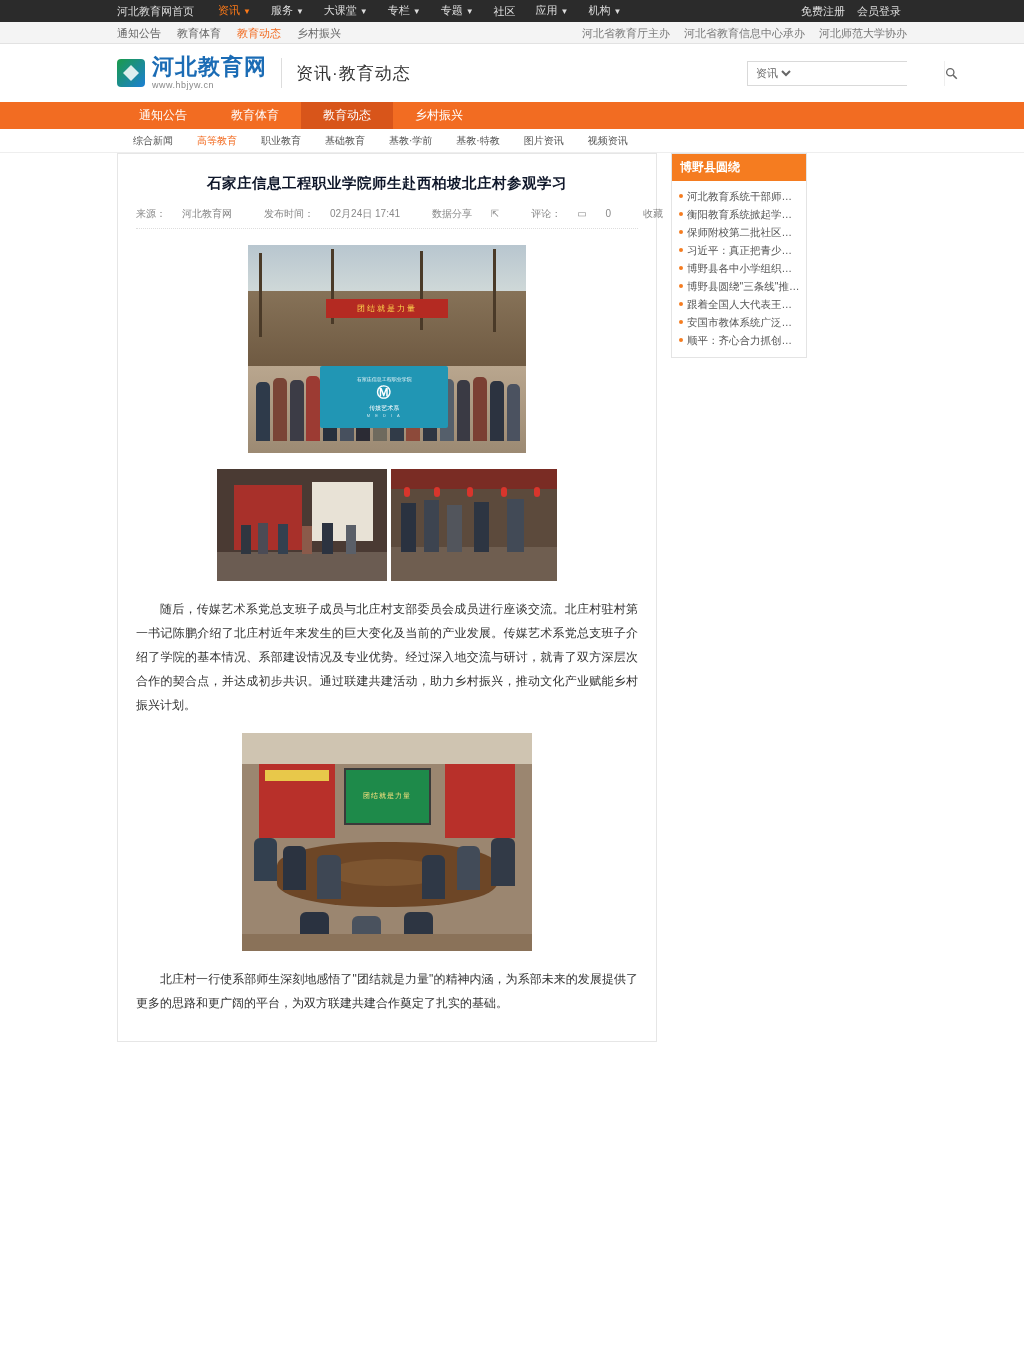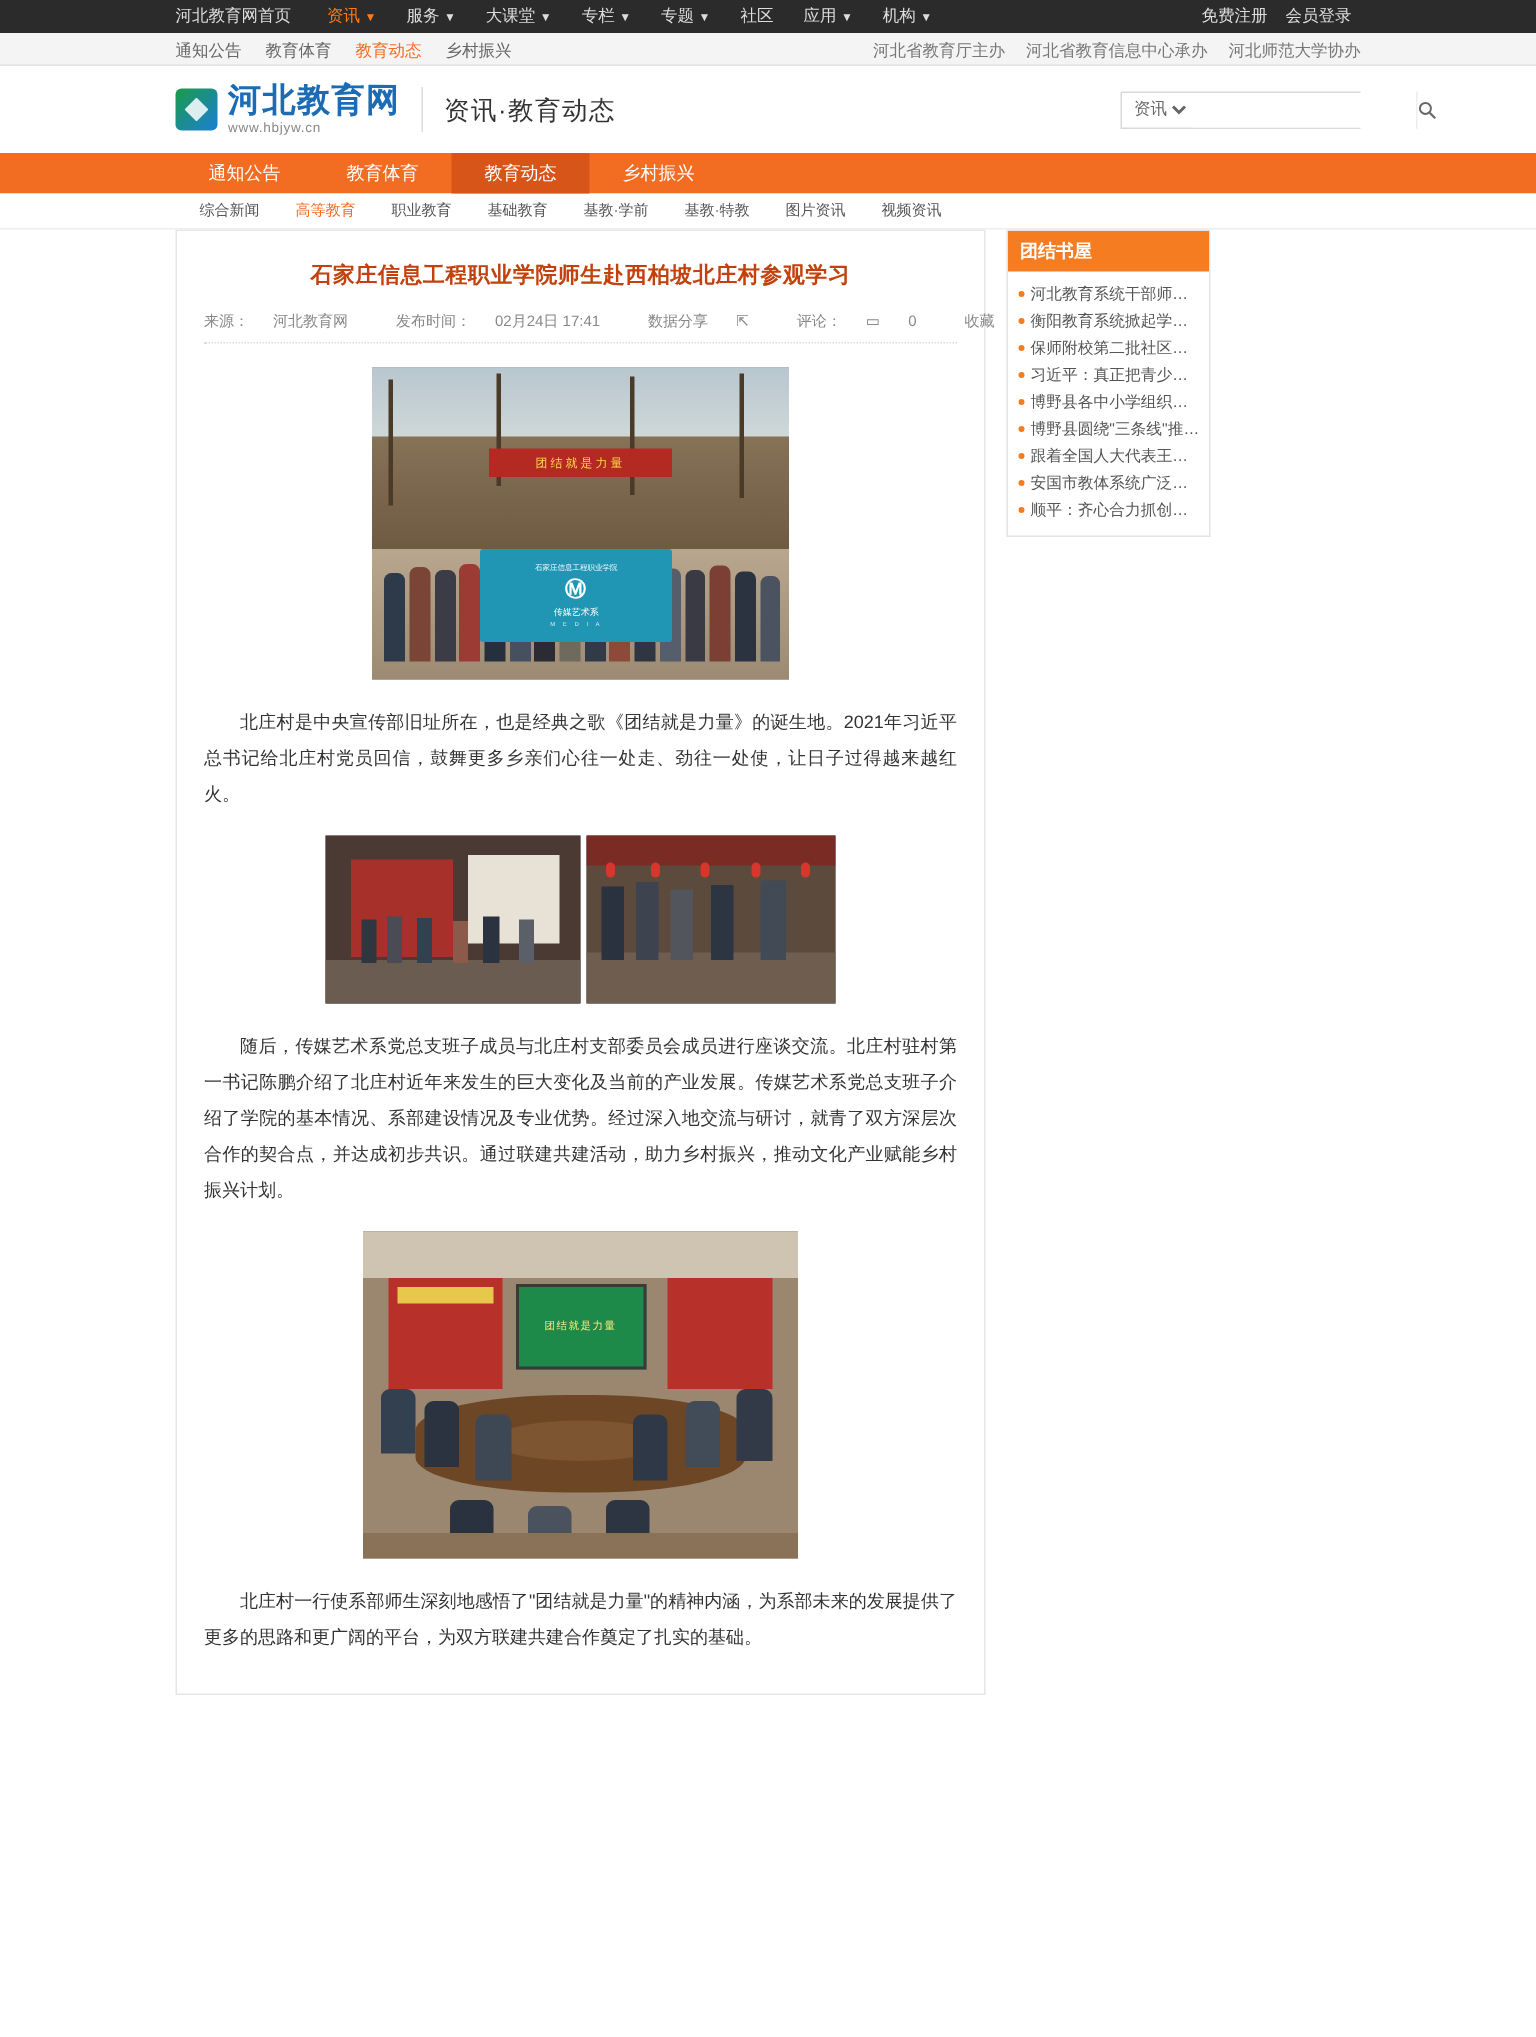--- a/index.html
+++ b/index.html
@@ -100,21 +100,21 @@
   .crumb span { margin: 0 3px; }
   .crumb a { color: #999; text-decoration: none; }
 
   
   .wrap { width: 790px; margin: 0 auto; display: flex; align-items: flex-start; padding-bottom: 20px; }
   .main { width: 540px; border: 1px solid #e6e6e6; background: #fff; padding: 14px 18px 20px; }
   .side { width: 136px; margin-left: 14px; }
 
   
   .art-title {
-    text-align: center; font-size: 14.5px; font-weight: bold; color: #c2410c;
+    text-align: center; font-size: 14.5px; font-weight: bold; color: #0f172a;
     padding: 6px 0 14px; letter-spacing: .5px;
   }
   .art-meta {
     display: flex; align-items: center; font-size: 10px; color: #888;
     border-bottom: 1px dotted #ddd; padding-bottom: 7px; margin-bottom: 12px;
   }
   .art-meta span { margin-right: 16px; white-space: nowrap; }
   .art-meta .tail { margin-left: auto; display: flex; align-items: center; margin-right: 0; }
   .fontbtn {
     display: inline-block; border: 1px solid #ccc; width: 13px; height: 13px; line-height: 11px;
@@ -311,21 +311,20 @@
           <div class="pp" style="left:93%;width:5%;height:52%;background:#4b5260;"></div>
         </div>
         <div class="banner" style="left:26%;top:58%;width:46%;height:30%;flex-direction:column;">
           <div style="font-size:5px;opacity:.95;">石家庄信息工程职业学院</div>
           <div style="font-size:14px;font-weight:bold;margin:2px 0;letter-spacing:1px;">Ⓜ</div>
           <div style="font-size:6px;">传媒艺术系</div>
           <div style="font-size:4px;letter-spacing:2px;opacity:.8;">M E D I A</div>
         </div>
       </div>
 
-      <p class="art-p">北庄村是中央宣传部旧址所在，也是经典之歌《团结就是力量》的诞生地。2021年习近平总书记给北庄村党员回信，鼓舞更多乡亲们心往一处走、劲往一处使，让日子过得越来越红火。</p>
 
       <div class="photo-row">
         <div class="ph ph2 photo-2a">
           <div style="position:absolute;inset:0;background:#4a3a33;"></div>
           <div class="redwall" style="left:10%;top:14%;width:40%;height:58%;background:#a8302a;"></div>
           <div style="position:absolute;left:56%;top:12%;width:36%;height:52%;background:#e8e2d6;"></div>
           <div style="position:absolute;left:0;bottom:0;width:100%;height:26%;background:#6b5c52;"></div>
           <div style="position:absolute;left:14%;bottom:24%;width:6%;height:26%;background:#2f3640;"></div>
           <div style="position:absolute;left:24%;bottom:24%;width:6%;height:28%;background:#4b4b55;"></div>
           <div style="position:absolute;left:36%;bottom:24%;width:6%;height:27%;background:#33404f;"></div>
@@ -372,21 +371,21 @@
         <div style="position:absolute;left:56%;bottom:2%;width:10%;height:16%;background:#2d3542;border-radius:6px 6px 0 0;"></div>
         <div style="position:absolute;left:0;bottom:0;width:100%;height:8%;background:#8a7259;"></div>
       </div>
 
       <p class="art-p">北庄村一行使系部师生深刻地感悟了"团结就是力量"的精神内涵，为系部未来的发展提供了更多的思路和更广阔的平台，为双方联建共建合作奠定了扎实的基础。</p>
 
     </div>
 
     <div class="side">
       <div class="side-box">
-        <div class="side-head">团结书屋</div>
+        <div class="side-head">博野县圆绕</div>
         <div class="side-list">
           <ul>
             <li>河北教育系统干部师生对"两会...</li>
             <li>衡阳教育系统掀起学雷锋热潮</li>
             <li>保师附校第二批社区家庭教育服...</li>
             <li>习近平：真正把青少年培养成为...</li>
             <li>博野县各中小学组织开展学雷锋...</li>
             <li>博野县圆绕"三条线"推进家长...</li>
             <li>跟着全国人大代表王淑英书记走...</li>
             <li>安国市教体系统广泛开展"学雷...</li>

